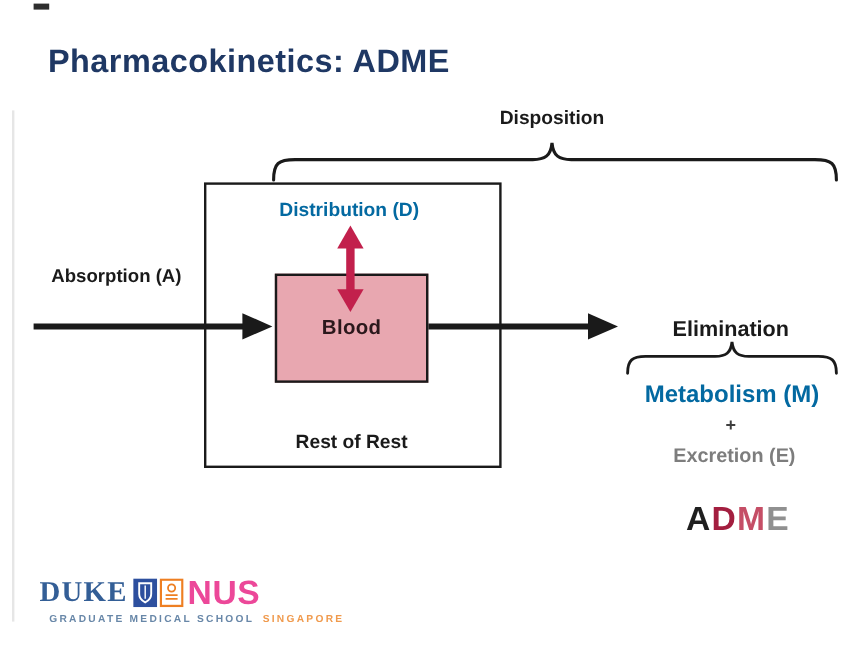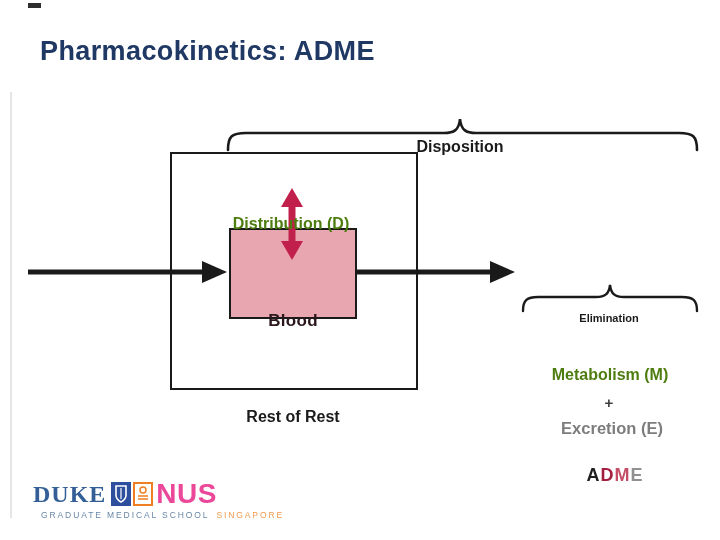--- a/index.html
+++ b/index.html
@@ -8,36 +8,36 @@
     font-family:"Liberation Sans", sans-serif; overflow:hidden;
   }
   .artifact-dash { position:absolute; left:28px; top:3px; width:13px; height:5px; background:#2e2e2e; }
   .left-rule { position:absolute; left:10px; top:92px; width:2px; height:426px; background:#e6e6e6; }
 
   .title {
     position:absolute; left:40px; top:36px;
     font-size:27px; font-weight:bold; color:#1f3864; letter-spacing:.4px; white-space:nowrap;
   }
 
-  .lbl { position:absolute; font-weight:bold; white-space:nowrap; z-index:5;margin-top:48px; }
+  .lbl { position:absolute; font-weight:bold; white-space:nowrap; z-index:5; }
   .c-black  { color:#1a1a1a; }
-  .c-crimson{ color:#4d7c0f; }
+  .c-crimson{ color:#0369a1; }
   .c-gray   { color:#7d7d7d; }
   .center   { transform:translateX(-50%); text-align:center; }
 
   .lbl-disposition { left:460px; top:90px;  font-size:16px; }
   .lbl-distribution{ left:291px; top:167px; font-size:16px; }
   .lbl-sysabs      { left:97px;  top:220px; font-size:15.5px; line-height:22px; }
   .lbl-blood       { left:293px; top:263px; font-size:17px; color:#2b181c; letter-spacing:.3px; }
   .lbl-restofbody  { left:293px; top:360px; font-size:16px; }
-  .lbl-elimination { left:609px; top:264px; font-size:11px; }
-  .lbl-metabolism  { left:610px; top:318px; font-size:16px; }
+  .lbl-elimination { left:609px; top:264px; font-size:18px; }
+  .lbl-metabolism  { left:610px; top:318px; font-size:20px; }
   .lbl-plus        { left:609px; top:346px; font-size:15px; color:#3f3f3f; }
   .lbl-excretion   { left:612px; top:371px; font-size:16.5px;text-align:center; }
-  .lbl-adme        { left:615px; top:417px; font-size:18px; letter-spacing:1px; }
+  .lbl-adme        { left:615px; top:417px; font-size:28px; letter-spacing:1px; }
   .lbl-adme .a { color:#1f1f1f; }
   .lbl-adme .d { color:#a31e3f; }
   .lbl-adme .m { color:#c54e66; }
   .lbl-adme .e { color:#909090; }
 
   .box { position:absolute; border:2px solid #1a1a1a; box-sizing:border-box; }
   .box-restofbody { left:170px; top:152px; width:248px; height:238px; background:#ffffff; z-index:1; }
   .box-blood      { left:229px; top:228px; width:128px; height:91px;  background:#e8a7b0; z-index:2; }
 
   .diagram-svg { position:absolute; left:0; top:0; z-index:4; pointer-events:none; }
@@ -47,21 +47,21 @@
   .logo-row { display:flex; align-items:center; }
   .logo-duke {
     font-family:"Liberation Serif", serif; font-size:24px; font-weight:bold;
     color:#335e96; letter-spacing:1px; line-height:26px;
   }
   .logo-shields { display:flex; align-items:center; gap:2px; margin:0 3px 0 5px; }
   .logo-nus {
     font-size:28px; font-weight:bold; color:#ec4899; letter-spacing:.5px; line-height:26px;
   }
   .logo-sub { display:flex; gap:7px; margin-top:3px; margin-left:8px;
-    font-size:8.5px; font-weight:normal; letter-spacing:1.9px; white-space:nowrap; }
+    font-size:8.5px; font-weight:bold; letter-spacing:1.9px; white-space:nowrap; }
   .logo-sub .school  { color:#6887a8; }
   .logo-sub .country { color:#f09a4d; }
 </style>
 </head>
 <body>
 
 <div class="slide">
 
   <div class="artifact-dash"></div>
   <div class="left-rule"></div>
@@ -94,20 +94,21 @@
       <polygon points="292,188 281,207 303,207" fill="#c2204c"></polygon>
       <polygon points="292,260 281,241 303,241" fill="#c2204c"></polygon>
     </g>
   </svg>
 
   <div class="lbl center c-black lbl-disposition">Disposition</div>
 
   <div class="lbl center c-crimson lbl-distribution">Distribution (D)</div>
 
   <div class="lbl center c-black lbl-sysabs">
+    <div>Absorption (A)</div>
   </div>
 
   <div class="lbl center lbl-blood">Blood</div>
 
   <div class="lbl center c-black lbl-restofbody">Rest of Rest</div>
 
   <div class="lbl center c-black lbl-elimination">Elimination</div>
 
   <div class="lbl center c-crimson lbl-metabolism">Metabolism (M)</div>
 

